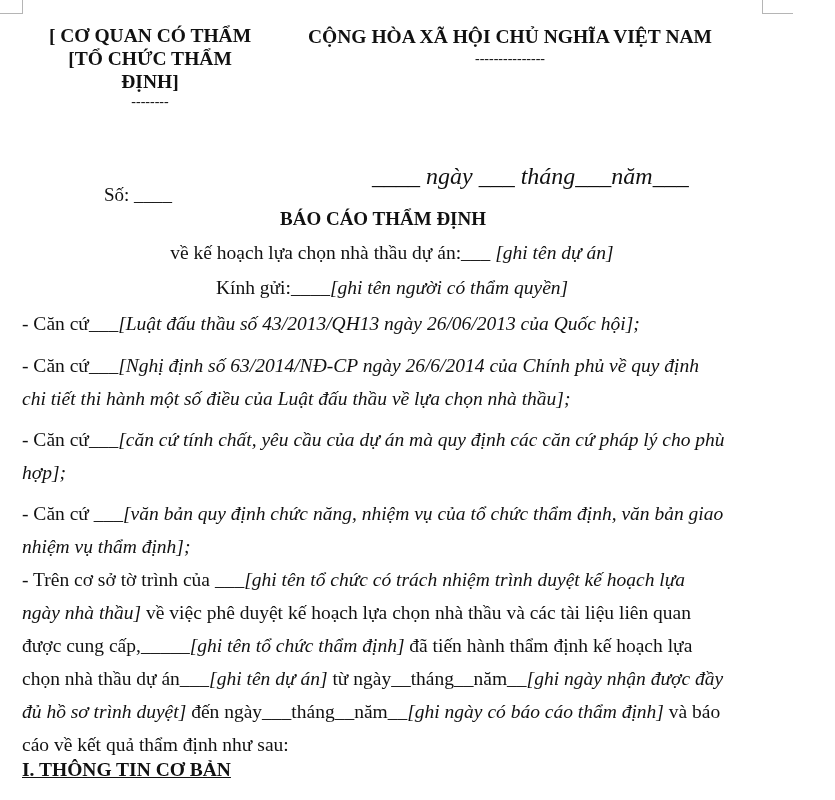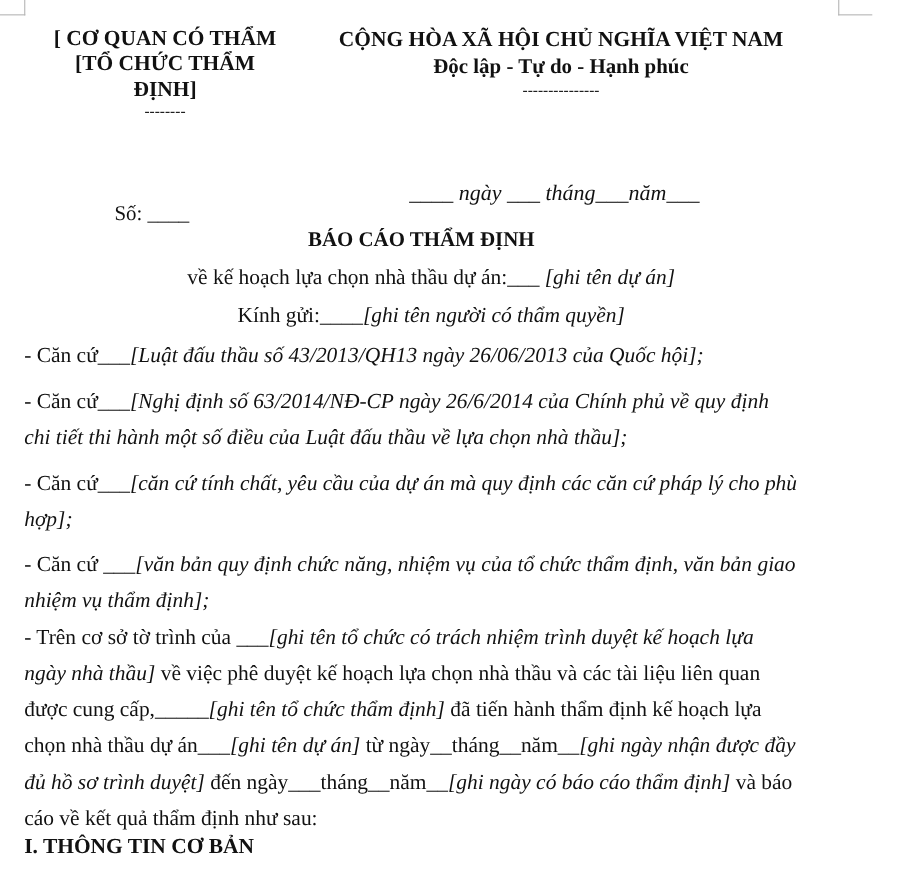--- a/index.html
+++ b/index.html
@@ -62,21 +62,21 @@
     .hdr-right .line { display: block; white-space: nowrap; }
     .hdr-right .sub { font-size: 19px; line-height: 24px; }
     .hdr-right .dash { font-weight: normal; font-size: 14px; line-height: 20px; }
 
     .row-so {
       position: absolute; left: 104px; top: 163px;
       font-size: 19px; line-height: 26px; white-space: nowrap; margin-top: 19px;
     }
     .row-date {
       position: absolute; left: 372px; top: 163px;
-      font-size: 20px; line-height: 26px; white-space: nowrap;
+      font-size: 24px; line-height: 26px; white-space: nowrap;
     }
     .title {
       position: absolute; left: 0; width: 766px; top: 206px;
       text-align: center; font-weight: bold; font-size: 19px; line-height: 26px;
     }
     .subtitle {
       position: absolute; left: 0; width: 784px; top: 240px;
       text-align: center; font-size: 19.5px; line-height: 26px; white-space: nowrap;
     }
     .kinhgui {
@@ -88,39 +88,38 @@
       position: absolute;
       left: 22px;
       width: 744px;
       font-size: 19.5px;
       line-height: 33px;
       text-align: justify;
     }
     .para .ln { display: block; white-space: nowrap; }
     .heading-1 {
       position: absolute; left: 22px; top: 757px;
-      font-size: 19.5px; line-height: 26px; font-weight: bold; white-space: nowrap;
+      font-size: 19.5px; line-height: 26px; font-weight: bold; white-space: nowrap; text-decoration: underline;
     }
   </style>
 </head>
 <body>
 
 <div class="corner-mark corner-tl"></div>
 <div class="corner-mark corner-tr"></div>
 
 <div class="hdr-left">
   <span class="line">[ CƠ QUAN CÓ THẨM</span>
   <span class="line">[TỔ CHỨC THẨM</span>
   <span class="line">ĐỊNH]</span>
   <span class="line dash">--------</span>
 </div>
 
 <div class="hdr-right">
   <span class="line">CỘNG HÒA XÃ HỘI CHỦ NGHĨA VIỆT NAM</span>
-  <span class="line sub">Độc lập - Tự do - Hạnh phúc</span>
   <span class="line dash">---------------</span>
 </div>
 
 <div class="row-so">
   <span>Số: </span><span>____</span>
 </div>
 
 <div class="row-date">
   <span>____</span><span class="ital"> ngày </span><span>___</span><span class="ital"> tháng</span><span>___</span><span class="ital">năm</span><span>___</span>
 </div>

